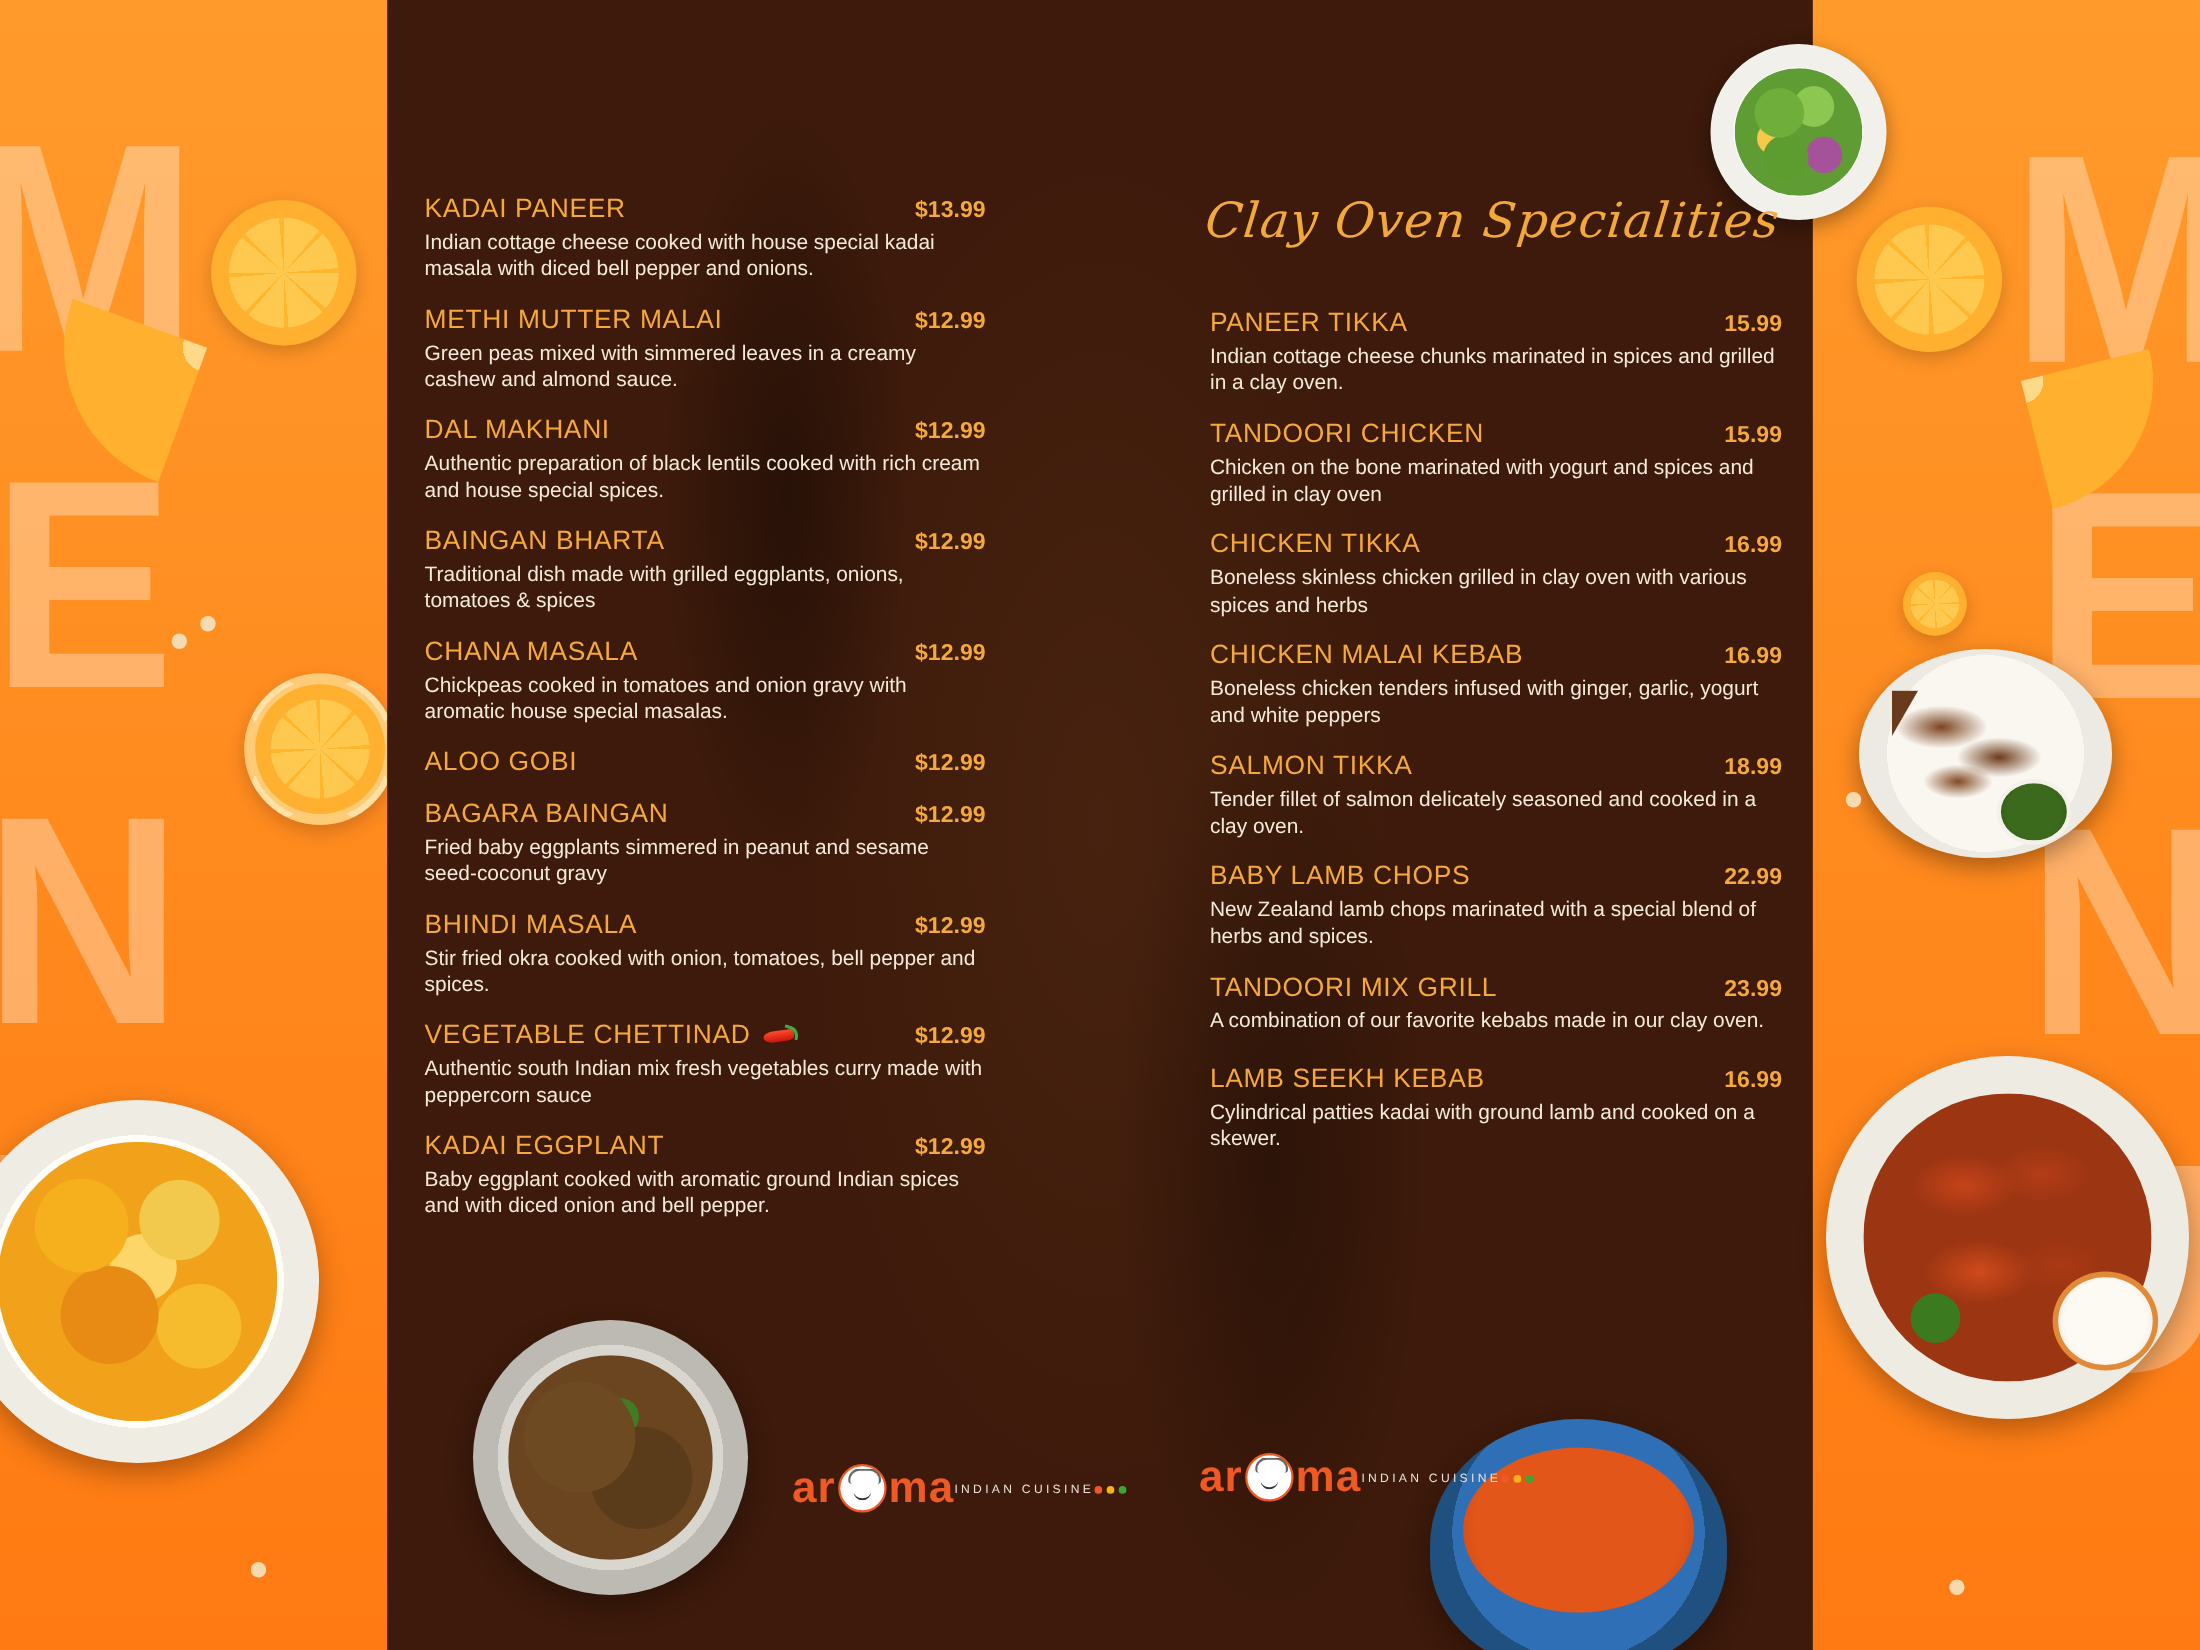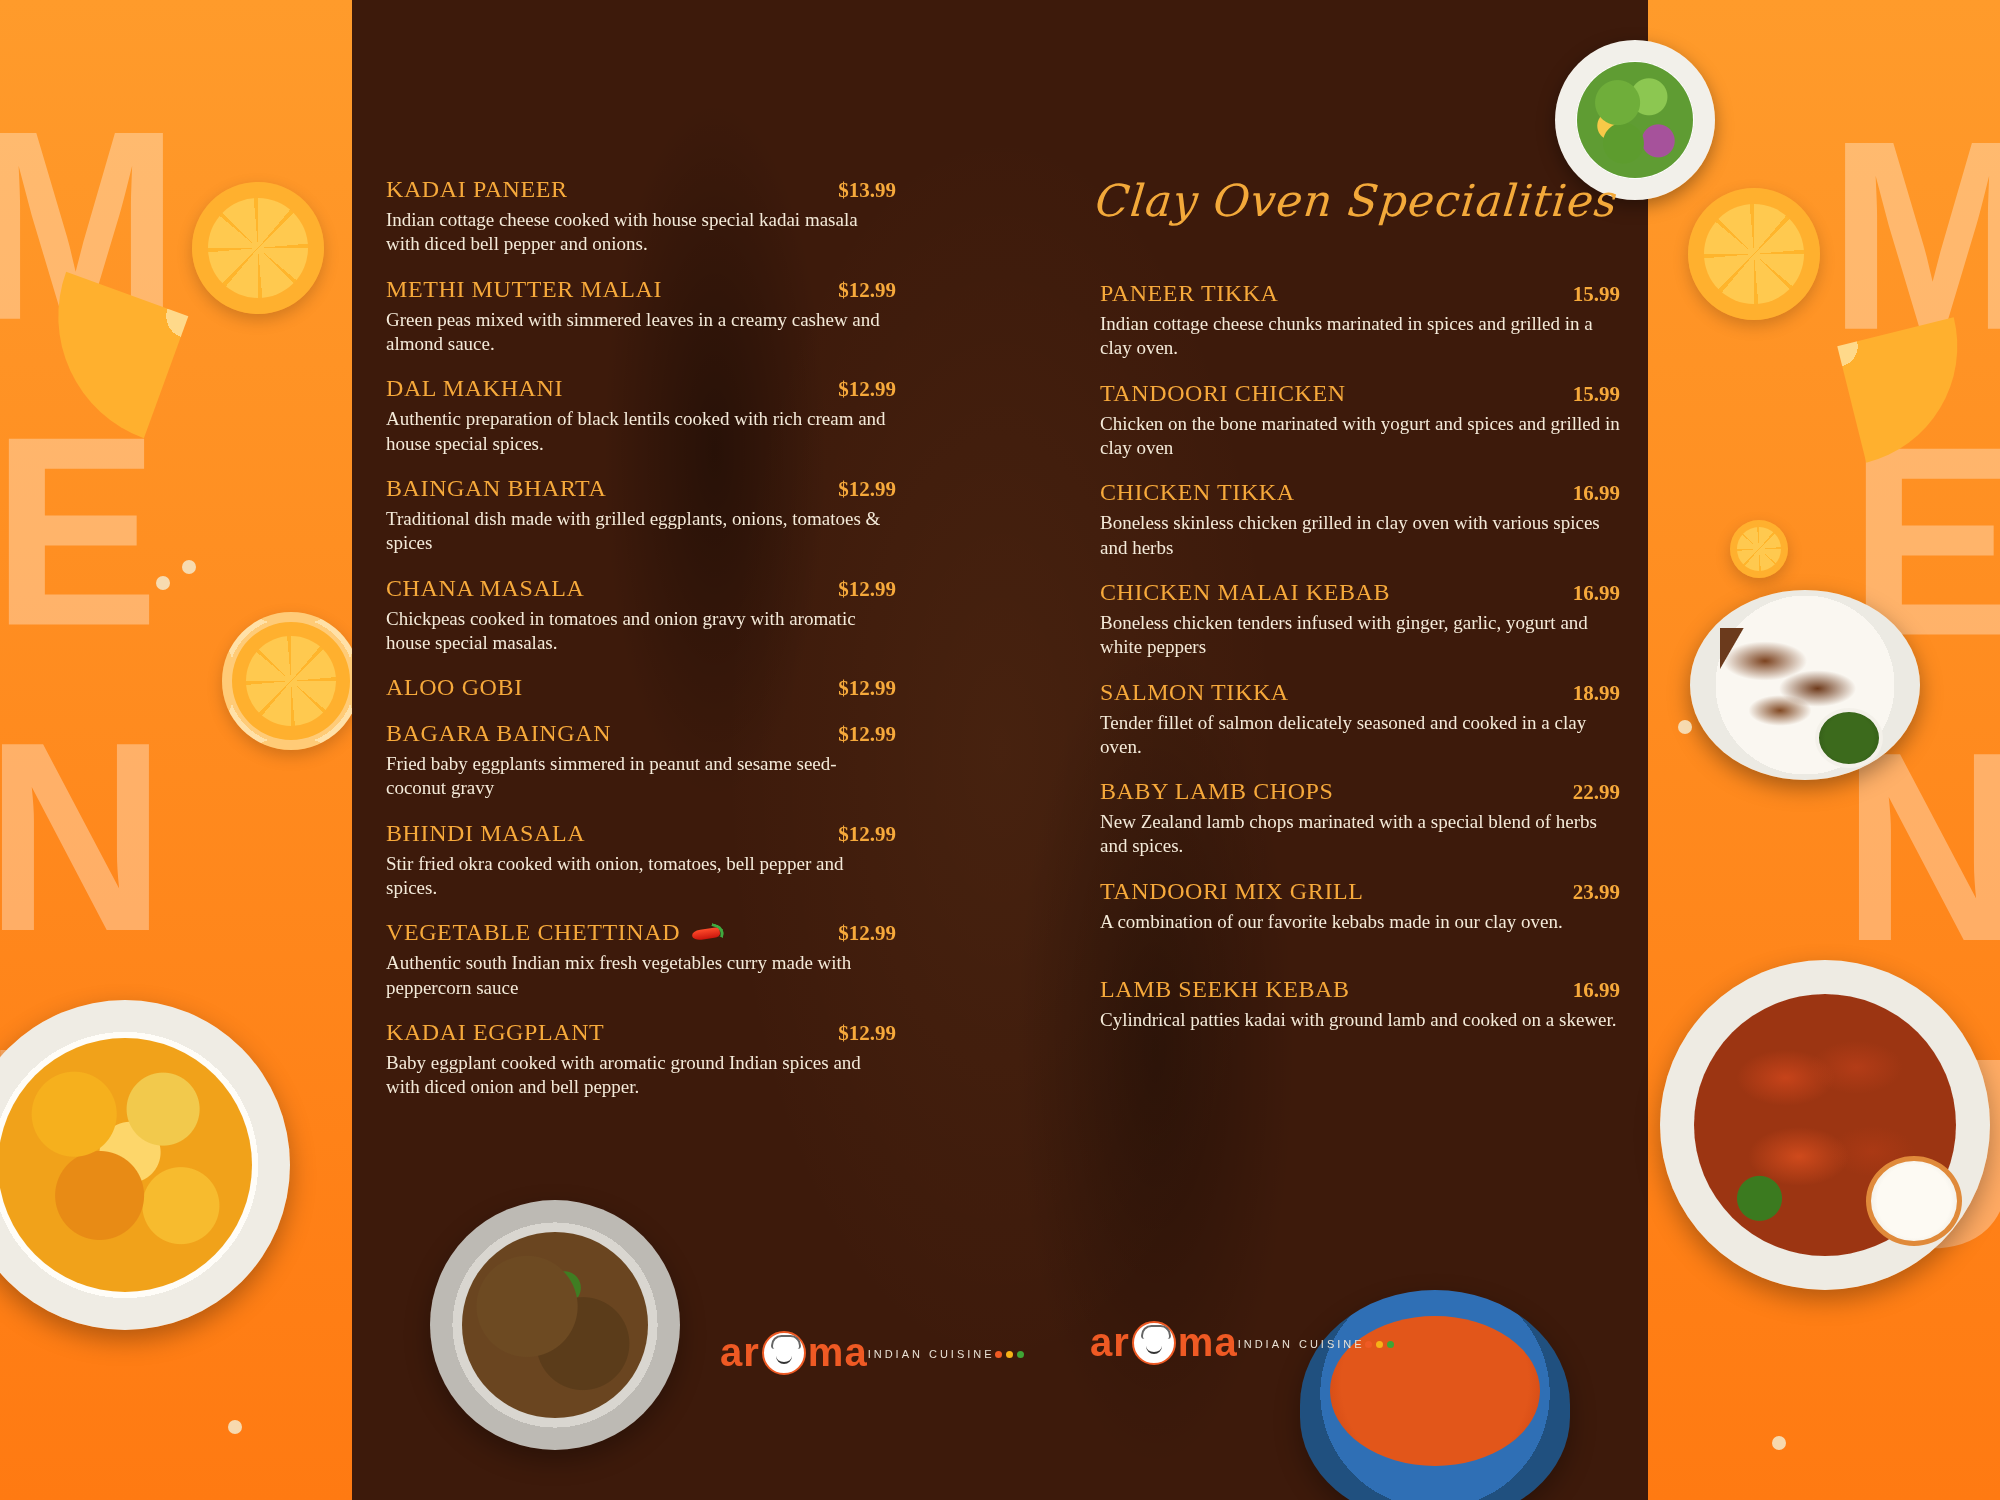--- a/index.html
+++ b/index.html
@@ -50,21 +50,21 @@
     content:"";position:absolute;inset:0;
     background:
       radial-gradient(ellipse 160px 500px at 28% 30%, rgba(0,0,0,.35), transparent 70%),
       radial-gradient(ellipse 200px 600px at 62% 70%, rgba(0,0,0,.30), transparent 70%),
       radial-gradient(ellipse 400px 900px at 50% 50%, rgba(255,180,90,.05), transparent 70%);
   }
   .woodgrain{
     position:absolute;inset:0;opacity:.5;
   }
 
-  .menu-list{position:absolute;font-family:Liberation Serif, serif;}
+  .menu-list{position:absolute;}
   .menu-list.left{left:386px;top:176px;width:510px;}
   .menu-list.right{left:1100px;top:280px;width:520px;}
 
   .item{margin-bottom:19px;}
   .item-head{display:flex;align-items:baseline;justify-content:space-between;}
   .item-name{
     font-size:24px;color:#f6a93b;letter-spacing:.6px;
     font-weight:400;
     text-transform:uppercase;
     display:flex;align-items:center;gap:10px;
@@ -448,21 +448,21 @@
     </div>
 
     <div class="item">
       <div class="item-head">
         <div class="item-name">TANDOORI MIX GRILL</div>
         <div class="item-price">23.99</div>
       </div>
       <div class="item-desc">A combination of our favorite kebabs made in our clay oven.</div>
     </div>
 
-    <div class="item" style="margin-top:42px;">
+    <div class="item" style="margin-top:26px;">
       <div class="item-head">
         <div class="item-name">LAMB SEEKH KEBAB</div>
         <div class="item-price">16.99</div>
       </div>
       <div class="item-desc">Cylindrical patties kadai with ground lamb and cooked on a skewer.</div>
     </div>
 
   </div>
 
   <div class="logo logo-left">

